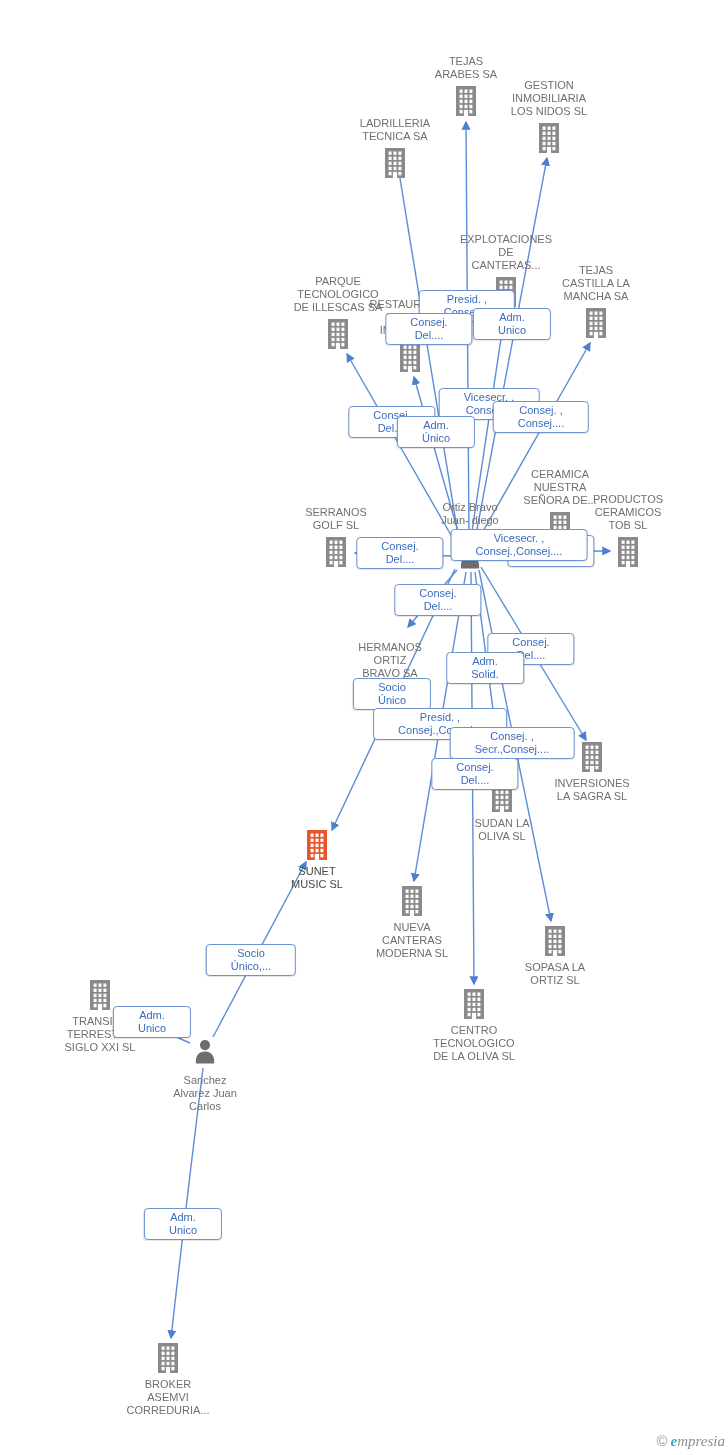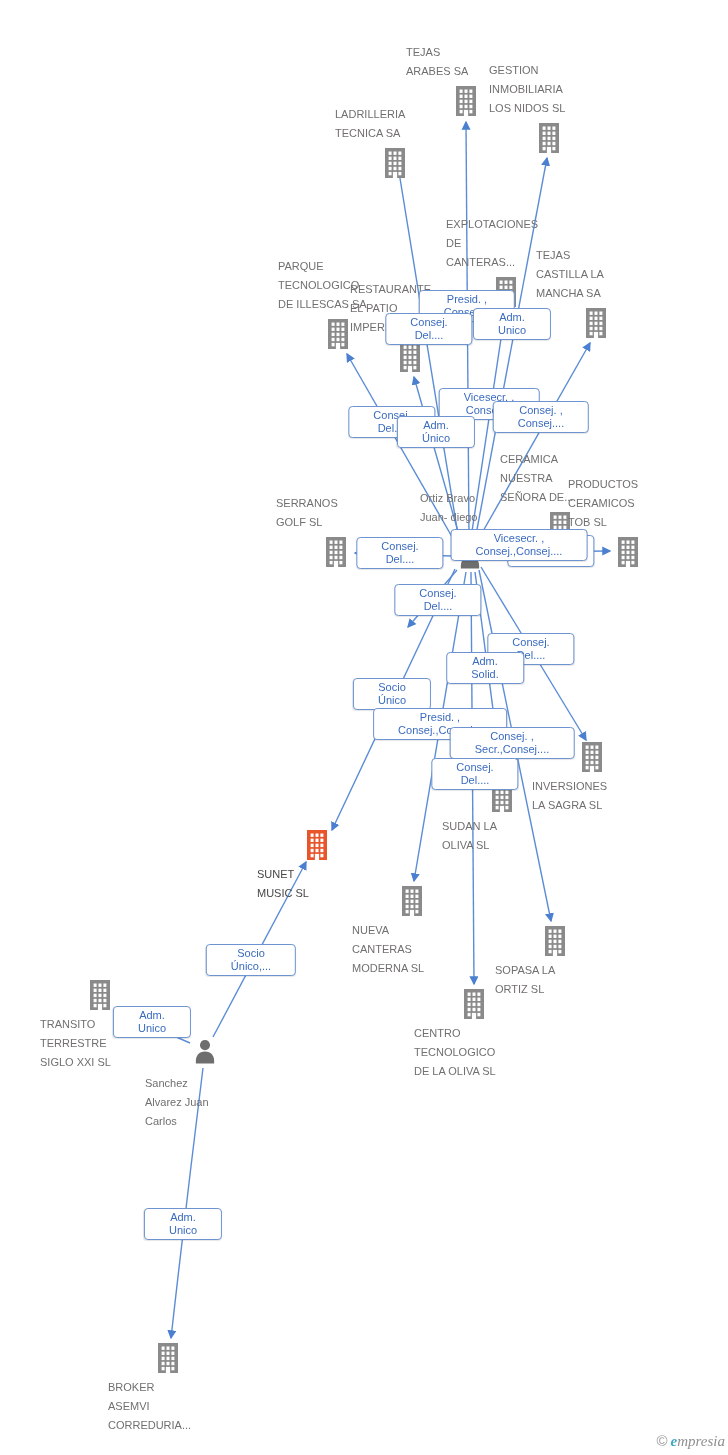--- a/index.html
+++ b/index.html
@@ -7,21 +7,21 @@
           font-family:"Liberation Sans", sans-serif;}
   
   .edges{position:absolute;left:0;top:0;z-index:1;pointer-events:none;}
   .edge{stroke:#5b8dd6;stroke-width:1.4;fill:none;}
   
   .node{position:absolute;z-index:2;}
   .node .icon{display:block;}
   .bld{color:#8a8a8a;}
   .bld.orange{color:#e8552b;}
   .person{color:#6e6e6e;}
-  .nlabel{position:absolute;width:120px;text-align:left;font-size:11px;line-height:19px;
+  .nlabel{position:absolute;width:120px;text-align:center;font-size:11px;line-height:13px;
           color:#716f6f;white-space:pre-line;}
   .nlabel.above{bottom:100%;left:50%;transform:translateX(-50%);margin-bottom:3px;}
   .nlabel.below{top:100%;left:50%;transform:translateX(-50%);margin-top:3px;}
   .nlabel.hl{color:#474747;}
   .node.label-only{width:120px;text-align:center;font-size:11px;line-height:13px;color:#716f6f;
           white-space:pre-line;}
   
   .badge{position:absolute;z-index:4;transform:translate(-50%,-50%);background:#ffffff;
          border:1px solid #6d94d1;border-radius:4px;padding:2px 24px;font-size:11px;line-height:13px;
          color:#3a6bbf;text-align:center;white-space:pre-line;box-shadow:0 1px 1px rgba(0,0,0,0.10);cursor:pointer;}
@@ -165,20 +165,25 @@
 SEÑORA DE...</div>
   </div>
   <div class="node" style="left:613px;top:535px;">
     <svg class="icon bld" width="30" height="34">
         <use href="#sym-building"></use>
       </svg>
     <div class="nlabel above">PRODUCTOS
 CERAMICOS
 TOB SL</div>
   </div>
+  <div class="node label-only" style="left:330px;top:628px;">
+    <div>HERMANOS
+ORTIZ
+BRAVO SA</div>
+  </div>
   <div class="node" style="left:577px;top:740px;">
     <svg class="icon bld" width="30" height="34">
         <use href="#sym-building"></use>
       </svg>
     <div class="nlabel below">INVERSIONES
 LA SAGRA SL</div>
   </div>
   <div class="node" style="left:487px;top:780px;">
     <svg class="icon bld" width="30" height="34">
         <use href="#sym-building"></use>

